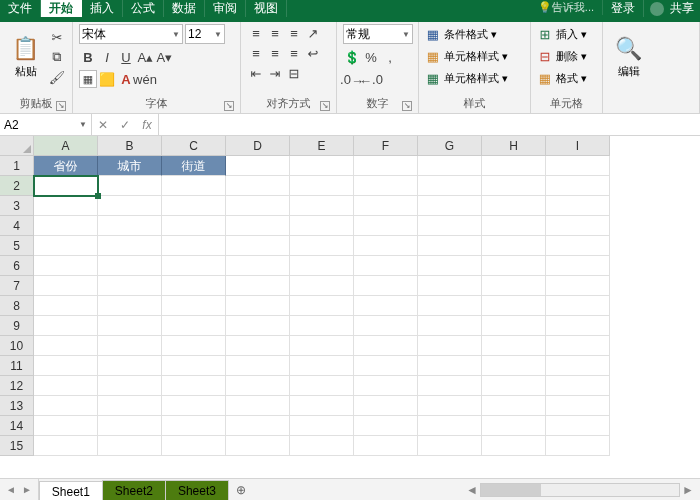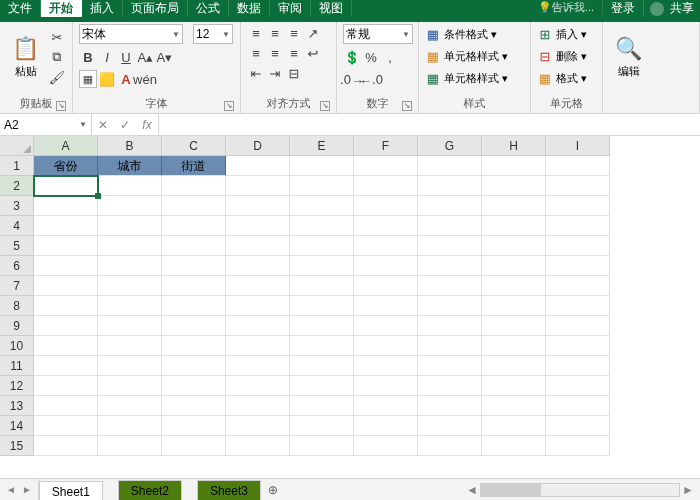--- a/index.html
+++ b/index.html
@@ -28,21 +28,21 @@
 
 .stack { display: flex; flex-direction: column; gap: 2px; justify-content: center; height: 66px; margin-left: 2px; }
 .smic { width: 18px; height: 18px; display: flex; align-items: center; justify-content: center; font-size: 13px; cursor: pointer; color: #444; }
 .smic.sq { border: 1px solid #bbb; font-size: 11px; background: #fff; }
 
 select.fake, .fakeinput { height: 20px; border: 1px solid #bbb; background: #fff; font-size: 12px; padding: 0 2px; }
 .fakeinput { display: flex; align-items: center; justify-content: space-between; }
 .fakeinput .dd { font-size: 8px; color: #666; margin-left: 4px; }
 
 .fontgroup .body { flex-direction: column; gap: 2px; }
-.fontgroup .toprow { display: flex; gap: 10px; align-items: center; }
+.fontgroup .toprow { display: flex; gap: 2px; align-items: center; }
 .fontgroup .midrow, .fontgroup .botrow { display: flex; gap: 1px; align-items: center; margin-top: 2px; }
 
 .aligngroup .body { flex-direction: column; gap: 2px; }
 .aligngroup .r { display: flex; gap: 1px; align-items: center; }
 
 .numgroup .body { flex-direction: column; gap: 2px; }
 .stylegroup .body .stack-wide { display: flex; flex-direction: column; gap: 2px; }
 .cellgroup .body .stack-wide { display: flex; flex-direction: column; gap: 2px; }
 .style-item, .cell-item { display: flex; align-items: center; gap: 3px; font-size: 11px; white-space: nowrap; cursor: pointer; height: 20px; }
 .style-item .ic2, .cell-item .ic2 { width: 16px; text-align: center; font-size: 13px; }
@@ -61,50 +61,49 @@
 .selectall::after { content: ""; position: absolute; right: 2px; bottom: 2px; border-left: 8px solid transparent; border-bottom: 8px solid #b0b0b0; }
 .colheads { position: absolute; left: 34px; top: 0; right: 0; height: 20px; display: flex; }
 .colheads .ch { width: 64px; background: #e6e6e6; border-right: 1px solid #ccc; border-bottom: 1px solid #ccc; text-align: center; font-size: 12px; line-height: 20px; color: #333; }
 .colheads .ch.sel { background: #d6e3d6; }
 .rowheads { position: absolute; left: 0; top: 20px; width: 34px; }
 .rowheads .rh { height: 20px; background: #e6e6e6; border-right: 1px solid #ccc; border-bottom: 1px solid #ccc; text-align: center; font-size: 12px; line-height: 20px; color: #333; }
 .rowheads .rh.sel { background: #d6e3d6; }
 .cells { position: absolute; left: 34px; top: 20px; right: 0; bottom: 0; }
 .cells .crow { display: flex; height: 20px; }
 .cells .c { width: 64px; border-right: 1px solid #e0e0e0; border-bottom: 1px solid #e0e0e0; font-size: 12px; line-height: 20px; text-align: center; }
-.cells .c.hdr { background: #6b8bb0; color: #000000; border-right: 1px solid #4e6a8c; }
+.cells .c.hdr { background: #6b8bb0; color: #ffffff; border-right: 1px solid #4e6a8c; }
 .cells .c.active { outline: 2px solid #1f7246; outline-offset: -1px; background: #fff; }
 .handle { position: absolute; width: 6px; height: 6px; background: #1f7246; }
 
 
 .sheetbar { position: absolute; left: 0; right: 0; bottom: 0; height: 22px; border-top: 1px solid #d4d4d4; background: #f3f3f3; display: flex; align-items: stretch; }
 .sheetbar .nav { display: flex; align-items: center; padding: 0 6px; gap: 6px; color: #888; border-right: 1px solid #d4d4d4; }
 .sheetbar .nav span { cursor: pointer; font-size: 10px; }
-.sheetbar .tabs { display: flex; align-items: center; gap: 16px; }
+.sheetbar .tabs { display: flex; align-items: center; }
 .sheetbar .stab { padding: 0 12px; height: 20px; line-height: 20px; border: 1px solid #ccc; border-bottom: none; background: #4d7c0f; margin-right: -1px; cursor: pointer; font-size: 12px; }
 .sheetbar .stab.active { background: #fff; border-bottom: 1px solid #fff; position: relative; top: 1px; }
 .sheetbar .plus { padding: 0 8px; display: flex; align-items: center; color: #666; cursor: pointer; }
 .sheetbar .hscroll { flex: 1; display: flex; align-items: center; justify-content: flex-end; padding-right: 4px; }
 .sheetbar .hscroll .bar { height: 14px; width: 200px; background: #eee; border: 1px solid #ccc; position: relative; }
 .sheetbar .hscroll .bar .thumb { position: absolute; left: 0; top: 0; bottom: 0; width: 60px; background: #cfcfcf; }
 .sheetbar .hscroll .arrow { width: 16px; text-align: center; color: #888; cursor: pointer; }
 
 .green { color: #1f7246; }
 .red { color: #c0392b; }
 .blue { color: #2b5797; }
 .orange { color: #d08a2e; }
 </style>
 </head>
 <body>
 
 <div class="tabstrip">
   <div class="tab file">文件</div>
   <div class="tab active">开始</div>
   <div class="tab">插入</div>
-  <div class="tab">页面布局</div>
   <div class="tab">公式</div>
   <div class="tab">数据</div>
   <div class="tab">审阅</div>
   <div class="tab">视图</div>
   <div class="spacer"></div>
   <div class="tab lightbulb">💡 <span>告诉我...</span></div>
   <div class="tab">登录</div>
   <div class="right">
       <span class="user-icon"></span>
       <span>共享</span>

